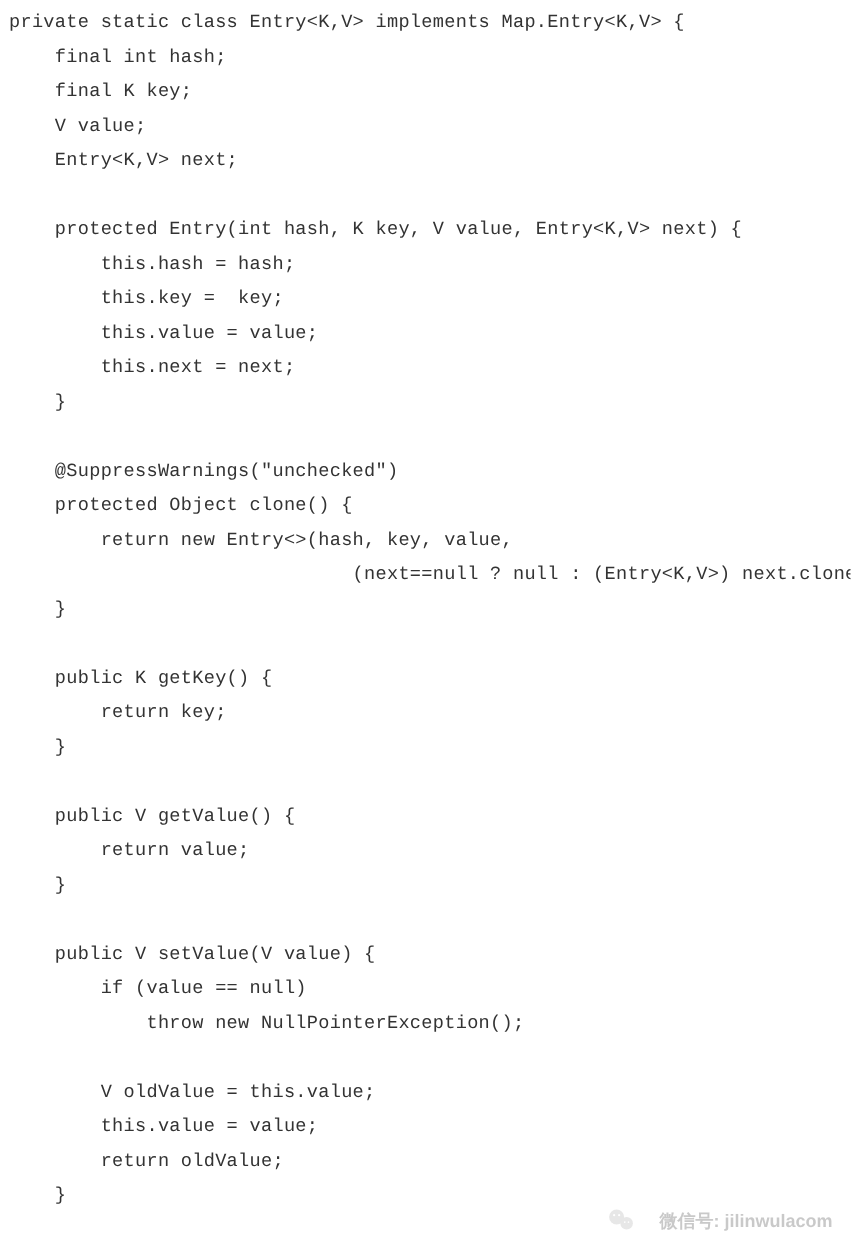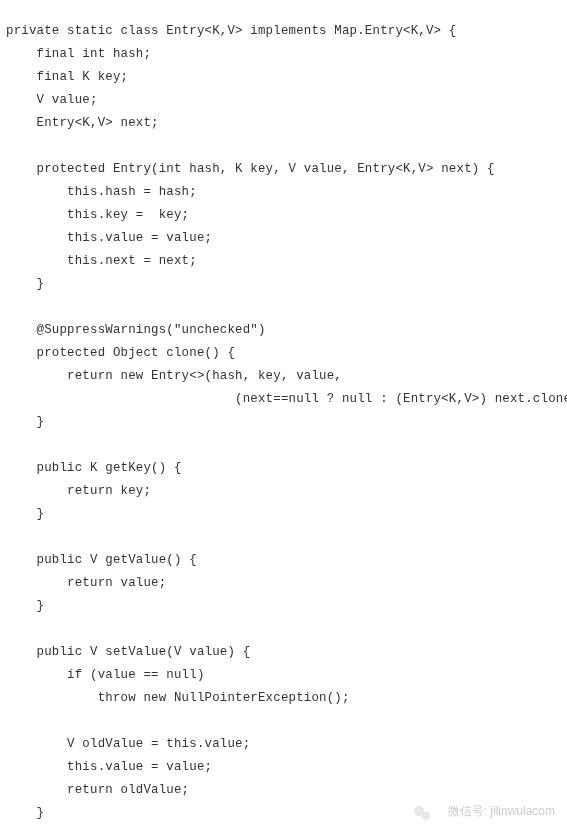--- a/index.html
+++ b/index.html
@@ -11,33 +11,33 @@
     overflow: hidden;
     font-family: "Courier New", Courier, monospace;
   }
   .code-block {
     padding: 4px 6px 4px 6px;
     font-size: 12.4px;
     line-height: 23px;
     color: #333;
     white-space: pre;
     letter-spacing: 0.2px;
-    margin-top: 16px;
   }
   .code-line {
     display: block;
   }
   .watermark {
     position: absolute;
     right: 12px;
     bottom: 16px;
     display: flex;
-    align-items: flex-start;
+    align-items: flex-end;
     gap: 16px;
     opacity: 0.35;
+    font-weight: bold;
   }
   .watermark .wm-icon {
     width: 20px;
     height: 20px;
     display: inline-flex;
     align-items: center;
     justify-content: center;
   }
   .watermark .wm-icon svg { display: block; }
   .watermark .wm-text {

